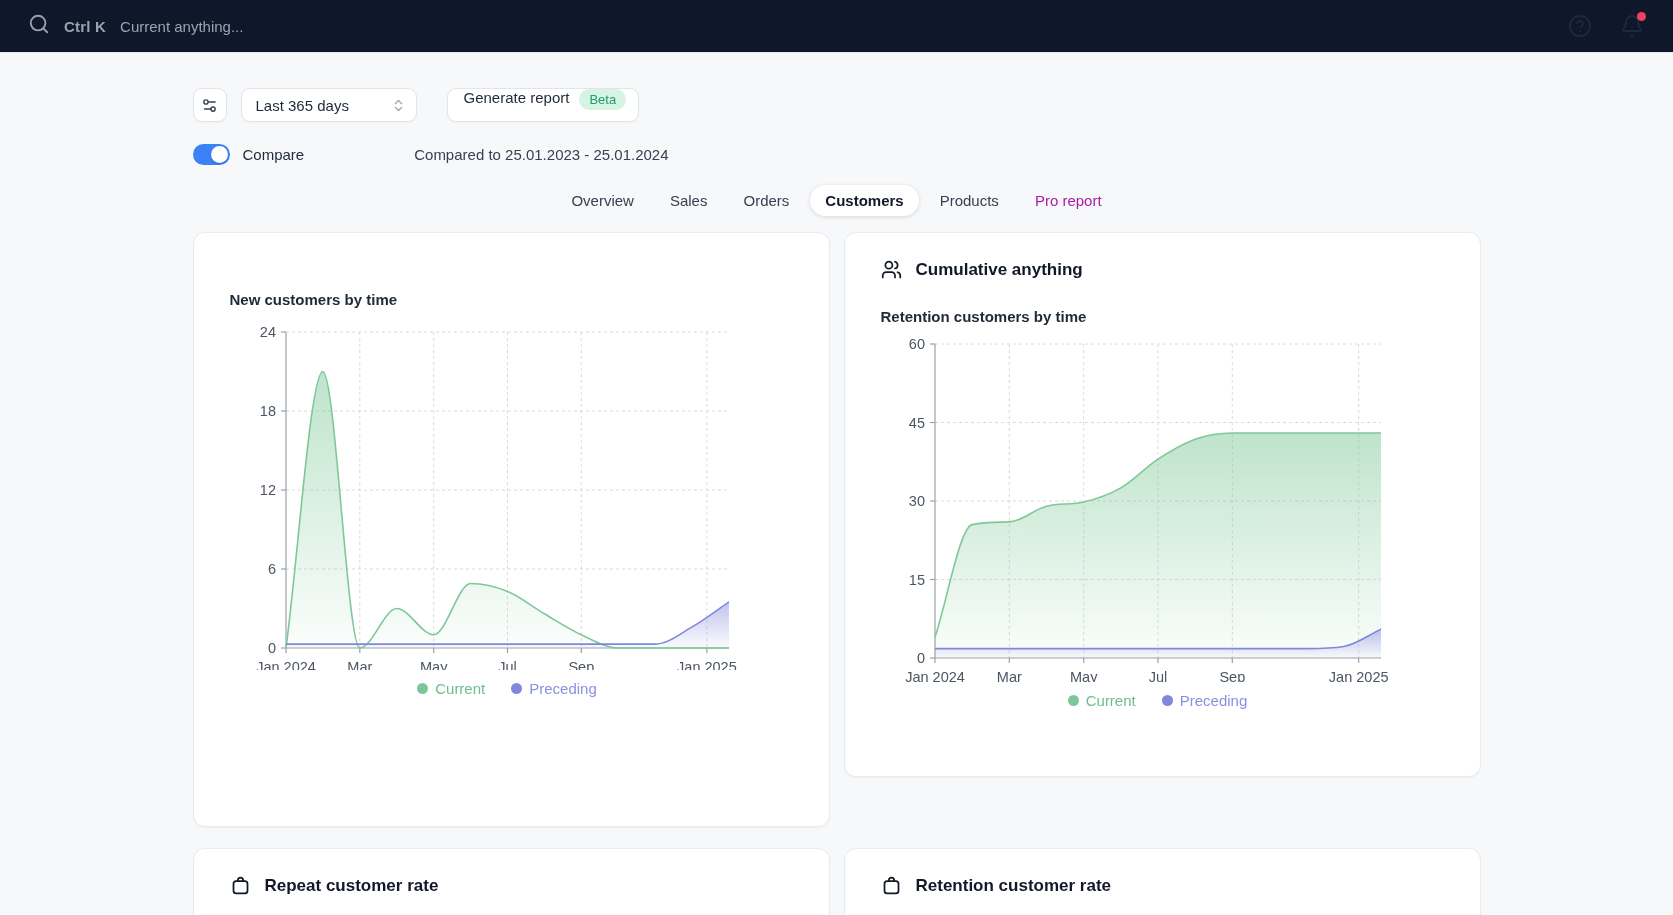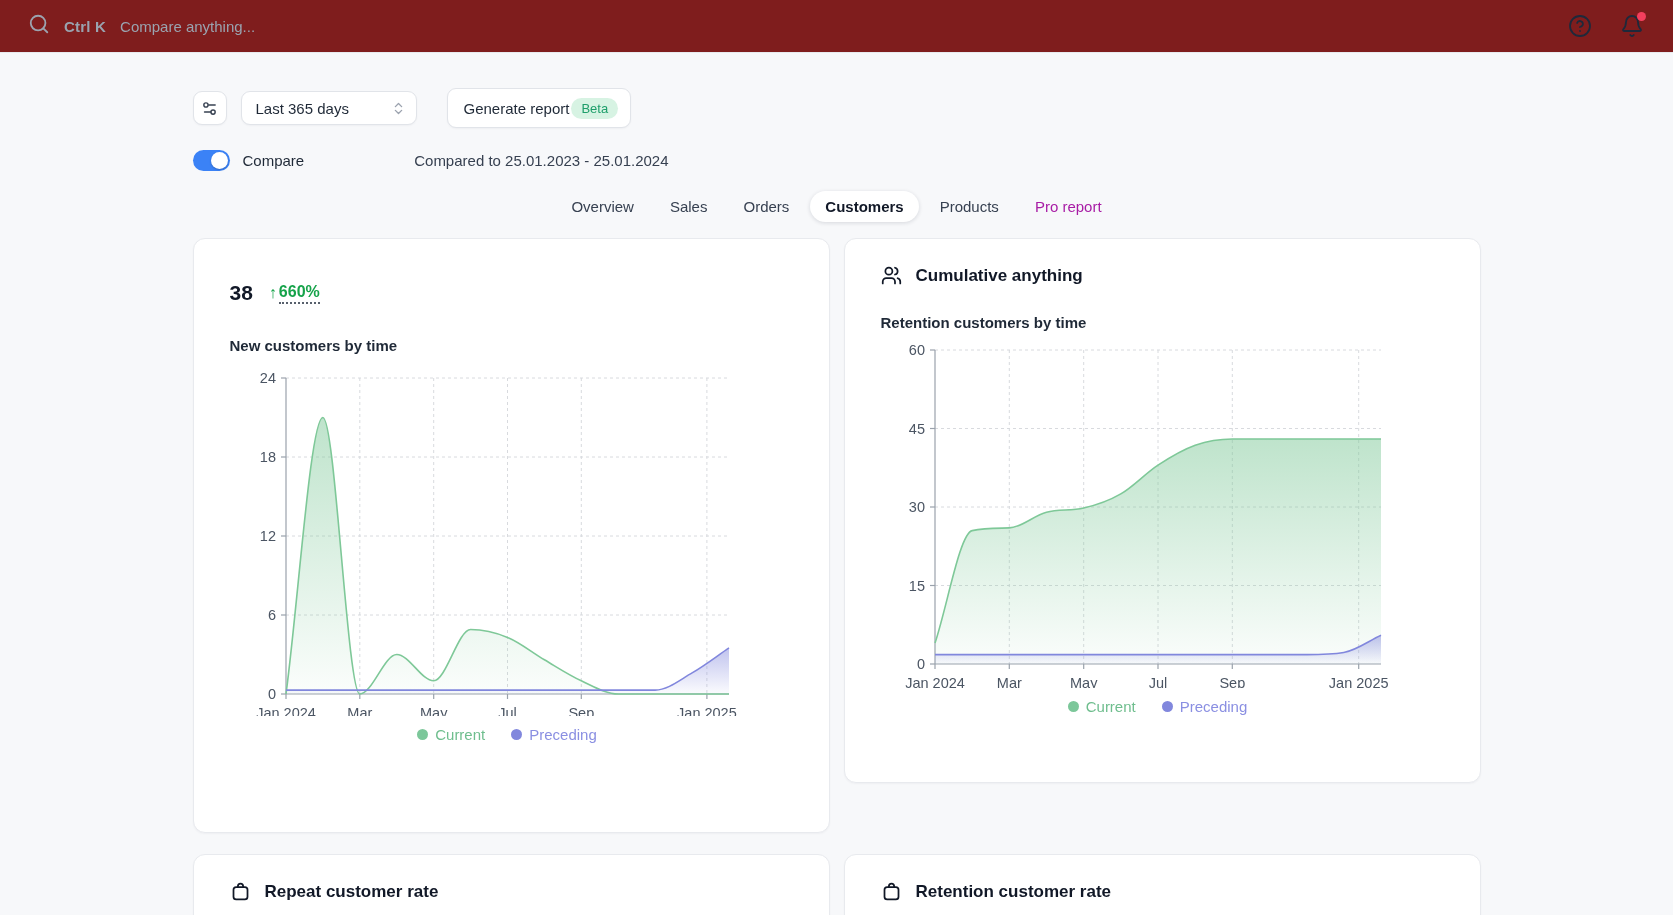--- a/index.html
+++ b/index.html
@@ -4,21 +4,21 @@
 <style>
   * { margin:0; padding:0; box-sizing:border-box; }
   html,body { width:1673px; height:915px; overflow:hidden; }
   body {
     font-family:"Liberation Sans", sans-serif;
     background:#f7f8fa;
     color:#1f2937;
   }
   
   .topbar {
-    height:53px; background:#7f1d1d; border-bottom:1px solid #e8eaee;
+    height:53px; background:#0f172a; border-bottom:1px solid #e8eaee;
     display:flex; align-items:center; padding:0 28px;
   }
   .topbar .search-wrap { display:flex; align-items:center; gap:14px; flex:1; }
   .search-icon svg { width:22px; height:22px; stroke:#9ca3af; }
   .shortcut { font-size:15px; font-weight:700; color:#9aa3af; letter-spacing:.2px; }
   .placeholder { font-size:15px; color:#9aa3af; }
   .topbar-right { display:flex; align-items:center; gap:26px; }
   .icon-btn { position:relative; background:none; border:none; cursor:pointer; width:26px; height:26px; display:flex; align-items:center; justify-content:center; }
   .icon-btn svg { width:24px; height:24px; stroke:#1e293b; }
   .notif-dot { position:absolute; top:-1px; right:-1px; width:9px; height:9px; border-radius:50%; background:var(--notification_red,#f43f5e); }
@@ -32,22 +32,22 @@
     box-shadow:0 1px 2px rgba(16,24,40,.04);
   }
   .sliders-btn svg { width:17px; height:17px; stroke:#374151; }
   .select {
     width:176px; height:34px; border:1px solid #e1e4e9; border-radius:9px; background:#fff;
     display:flex; align-items:center; justify-content:space-between; padding:0 10px 0 14px;
     font-size:15px; color:#1f2937; cursor:pointer; box-shadow:0 1px 2px rgba(16,24,40,.04);
   }
   .select svg { width:15px; height:15px; stroke:#9ca3af; }
   .report-btn {
-    height:40px; border:1px solid #e1e4e9; border-radius:9px; background:#fff;
-    display:flex; align-items:center; gap:2px; padding:0 12px 0 16px;
+    height:34px; border:1px solid #e1e4e9; border-radius:9px; background:#fff;
+    display:flex; align-items:flex-start; gap:10px; padding:0 12px 0 16px;
     font-size:15px; color:#1f2937; cursor:pointer; font-family:inherit;
     box-shadow:0 1px 2px rgba(16,24,40,.04); margin-left:16px;
   }
   .beta-badge {
     background:var(--beta_bg,#d7f3e3); color:var(--beta_text,#1e9e6a);
     font-size:13px; padding:3px 10px; border-radius:11px;
   }
   .compare-row { display:flex; align-items:center; margin-top:22px; }
   .toggle {
     width:37px; height:21px; border-radius:11px; background:var(--accent_blue,#3b82f6);
@@ -106,21 +106,21 @@
 
 <header class="topbar">
   <div class="search-wrap">
     <span class="search-icon">
       <svg viewBox="0 0 24 24" fill="none" stroke-width="2" stroke-linecap="round" stroke-linejoin="round">
           <circle cx="11" cy="11" r="8"></circle>
           <path d="m21 21-4.3-4.3"></path>
         </svg>
     </span>
     <span class="shortcut">Ctrl K</span>
-    <span class="placeholder">Compare anything...</span>
+    <span class="placeholder">Current anything...</span>
   </div>
   <div class="topbar-right">
     <button class="icon-btn">
       <svg viewBox="0 0 24 24" fill="none" stroke-width="1.8" stroke-linecap="round" stroke-linejoin="round">
           <circle cx="12" cy="12" r="10"></circle>
           <path d="M9.09 9a3 3 0 0 1 5.83 1c0 2-3 3-3 3"></path>
           <path d="M12 17h.01"></path>
         </svg>
     </button>
     <button class="icon-btn">
@@ -170,27 +170,20 @@
     <span class="tab">Sales</span>
     <span class="tab">Orders</span>
     <span class="tab active">Customers</span>
     <span class="tab">Products</span>
     <span class="tab pro">Pro report</span>
   </nav>
 
   <div class="cards-grid">
 
     <section class="card card-new h-tall">
-      <div class="value-row">
-        <span class="kpi-value">38</span>
-        <span class="kpi-change up">
-            <span>↑</span>
-            <span class="change-pct">660%</span>
-          </span>
-      </div>
       <div class="chart-subtitle">New customers by time</div>
       <svg id="chart-svg-0" class="chart-svg" width="520" height="352">
           <defs>
             <linearGradient id="g0-0" x1="0" y1="0" x2="0" y2="1">
               <stop offset="0" stop-color="#7ec898" stop-opacity="0.5"></stop>
               <stop offset="1" stop-color="#7ec898" stop-opacity="0.03"></stop>
             </linearGradient>
             <linearGradient id="g0-1" x1="0" y1="0" x2="0" y2="1">
               <stop offset="0" stop-color="#8187dd" stop-opacity="0.5"></stop>
               <stop offset="1" stop-color="#8187dd" stop-opacity="0.03"></stop>

